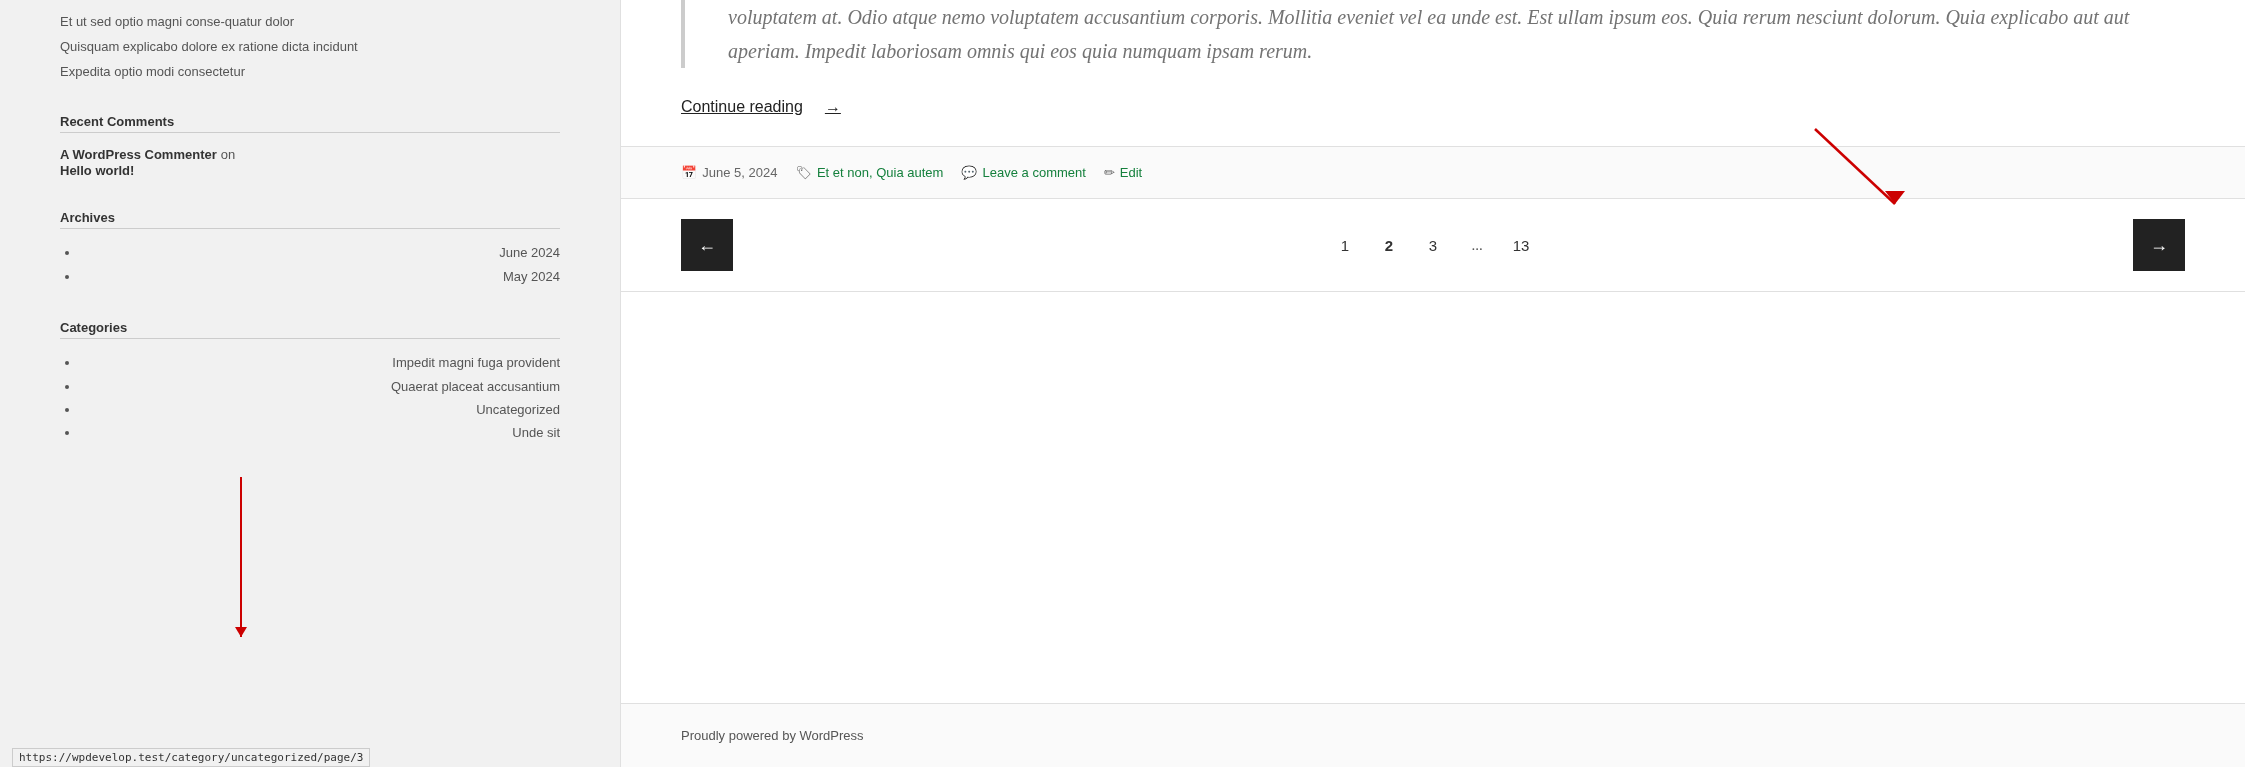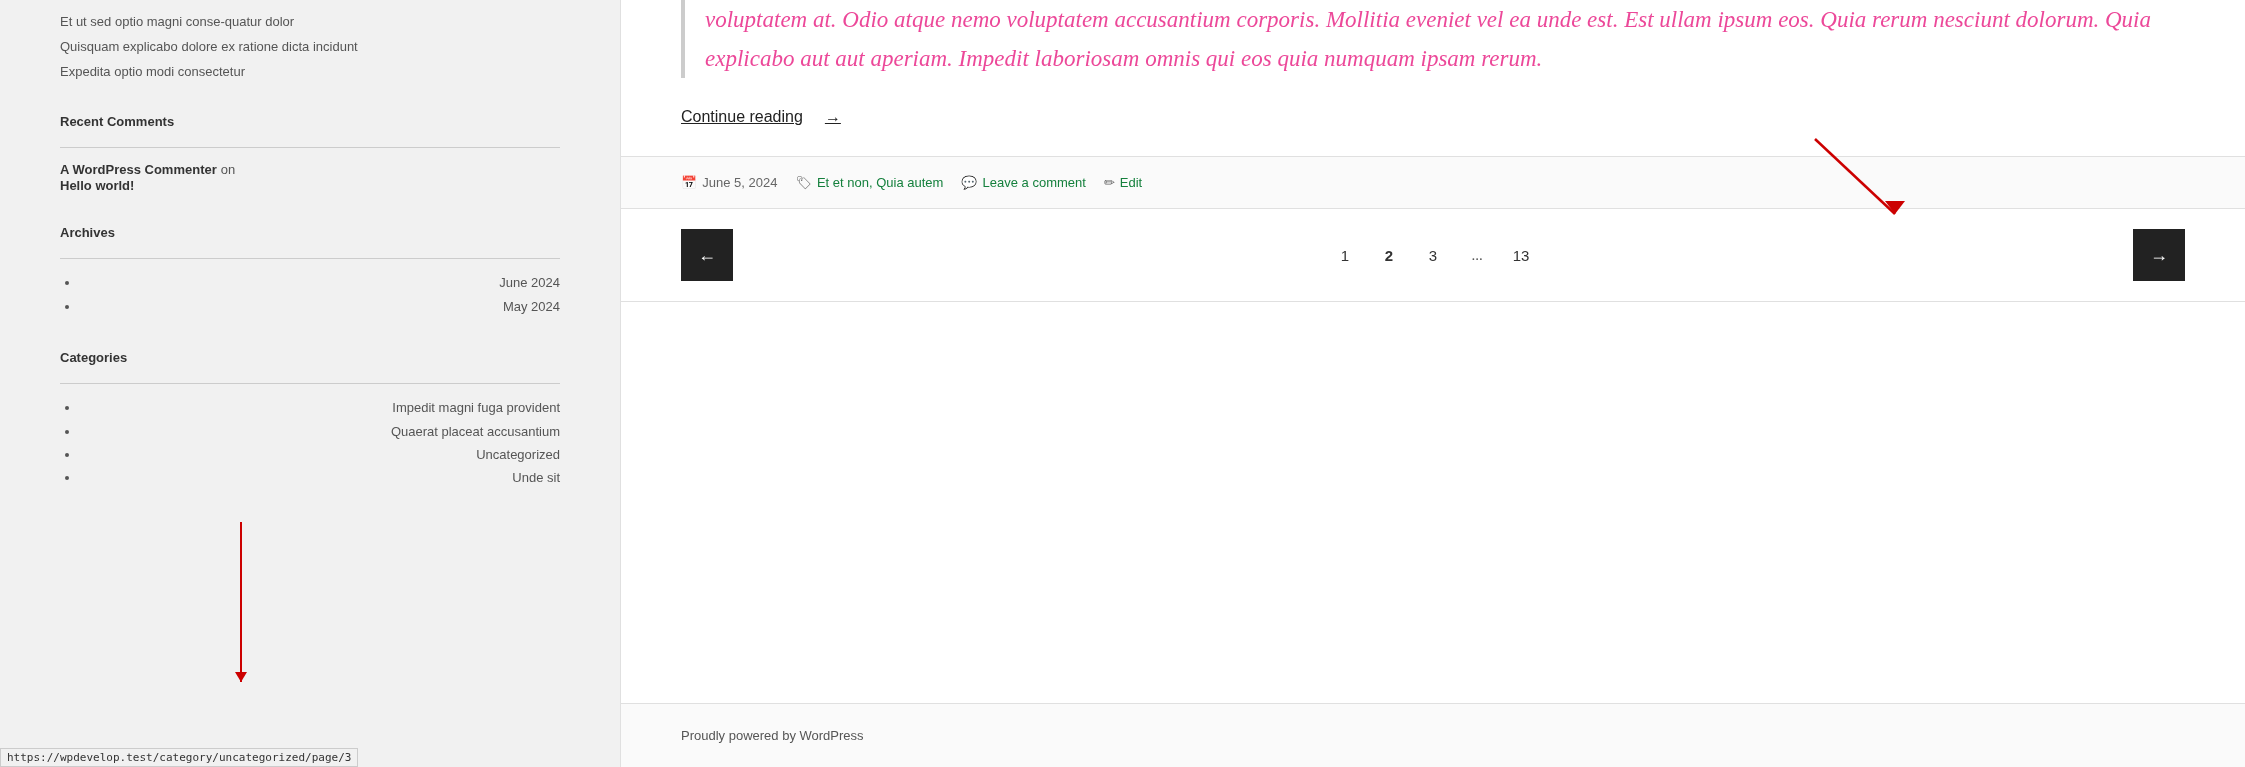--- a/index.html
+++ b/index.html
@@ -26,21 +26,21 @@
       margin-bottom: 32px;
       margin-top: 12px;
     }
     .sidebar-section-title {
       font-family: -apple-system, BlinkMacSystemFont, 'Segoe UI', sans-serif;
       font-size: 13px;
       font-weight: 600;
       text-transform: none;
       color: #333;
       border-bottom: 1px solid #ccc;
-      padding-bottom: 18px;
+      padding-bottom: 3px;
       margin-bottom: 12px;
     }
     .sidebar-text-block p {
       font-family: -apple-system, BlinkMacSystemFont, 'Segoe UI', sans-serif;
       font-size: 13px;
       color: #555;
       line-height: 1.6;
       margin-bottom: 4px;
     }
     .sidebar-recent-comments .comment-author {
@@ -95,21 +95,21 @@
       bottom: 0;
       left: -5px;
       border-left: 6px solid transparent;
       border-right: 6px solid transparent;
       border-top: 10px solid #cc0000;
     }
     
     .url-bar {
       position: fixed;
       bottom: 0;
-      left: 0;
+      left: 12px;
       background: #f1f1f1;
       border: 1px solid #ccc;
       font-family: monospace;
       font-size: 11px;
       color: #333;
       padding: 2px 6px;
       z-index: 100;
     }
 
     
@@ -124,24 +124,25 @@
       padding: 0 60px 30px 60px;
       border-bottom: 1px solid #e0e0e0;
     }
     .article-body {
       border-left: 4px solid #ccc;
       padding-left: 20px;
       margin-bottom: 20px;
     }
     .article-body p {
       font-family: Georgia, serif;
-      font-size: 23px;
+      font-size: 20px;
       font-style: italic;
       line-height: 1.7;
-      color: #ec4899;
+      color: #737373;
+      margin-left: 23px;
     }
     .continue-reading {
       font-family: -apple-system, BlinkMacSystemFont, 'Segoe UI', sans-serif;
       font-size: 16px;
       color: #222;
       text-decoration: underline;
       cursor: pointer;
       display: inline-flex;
       align-items: center;
       gap: 22px;

